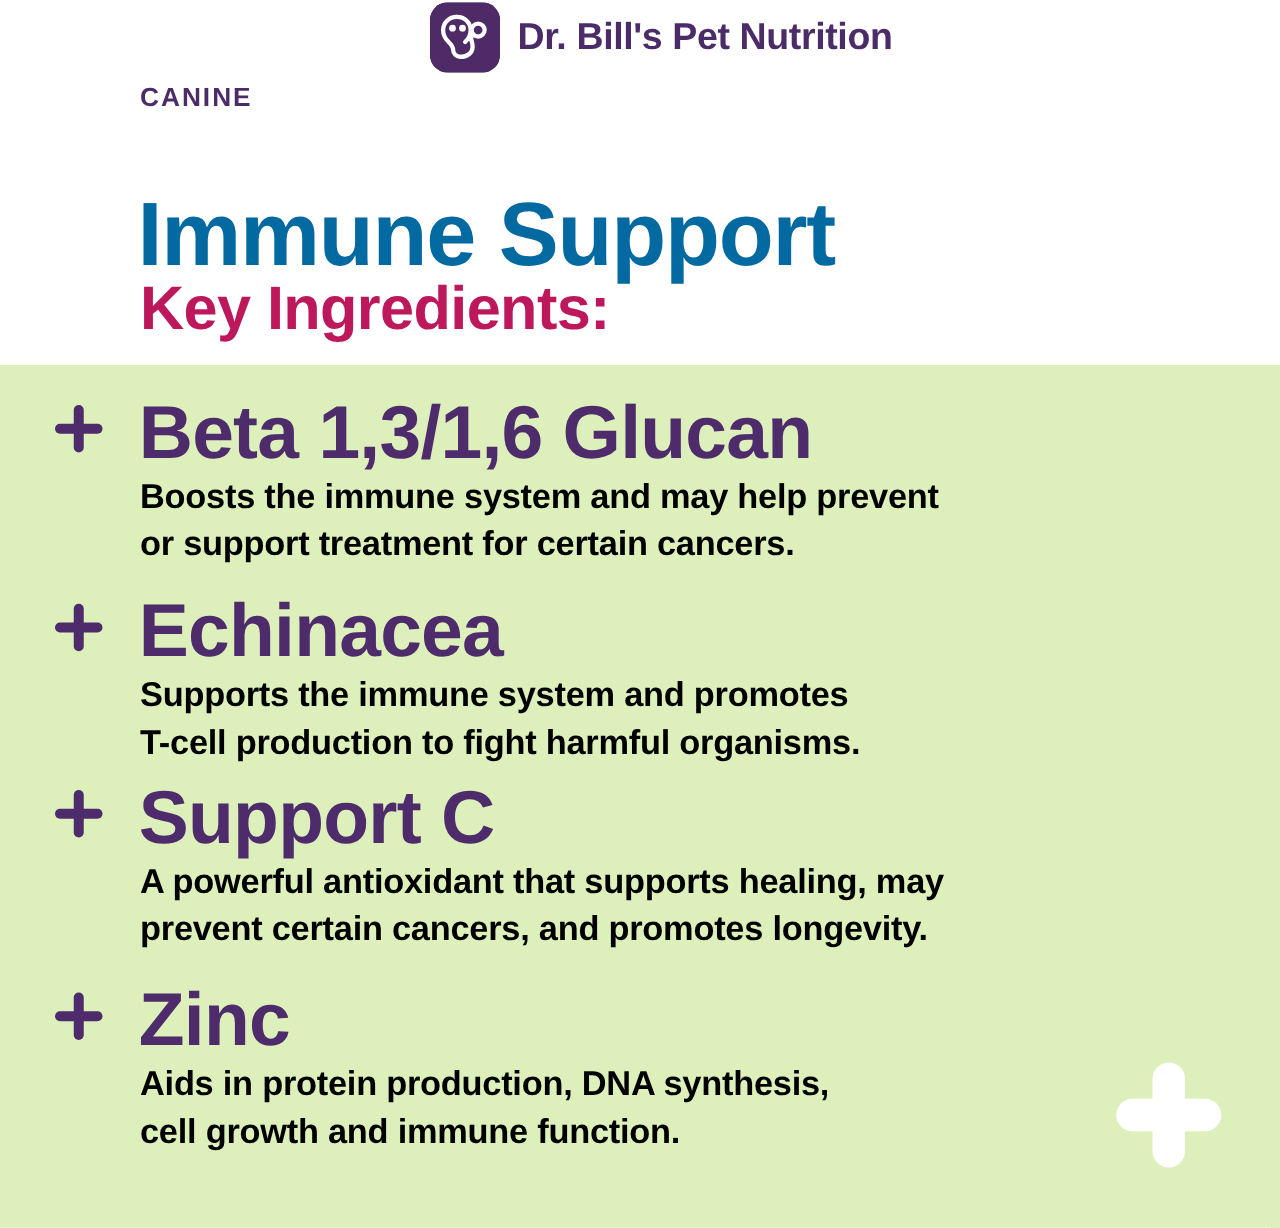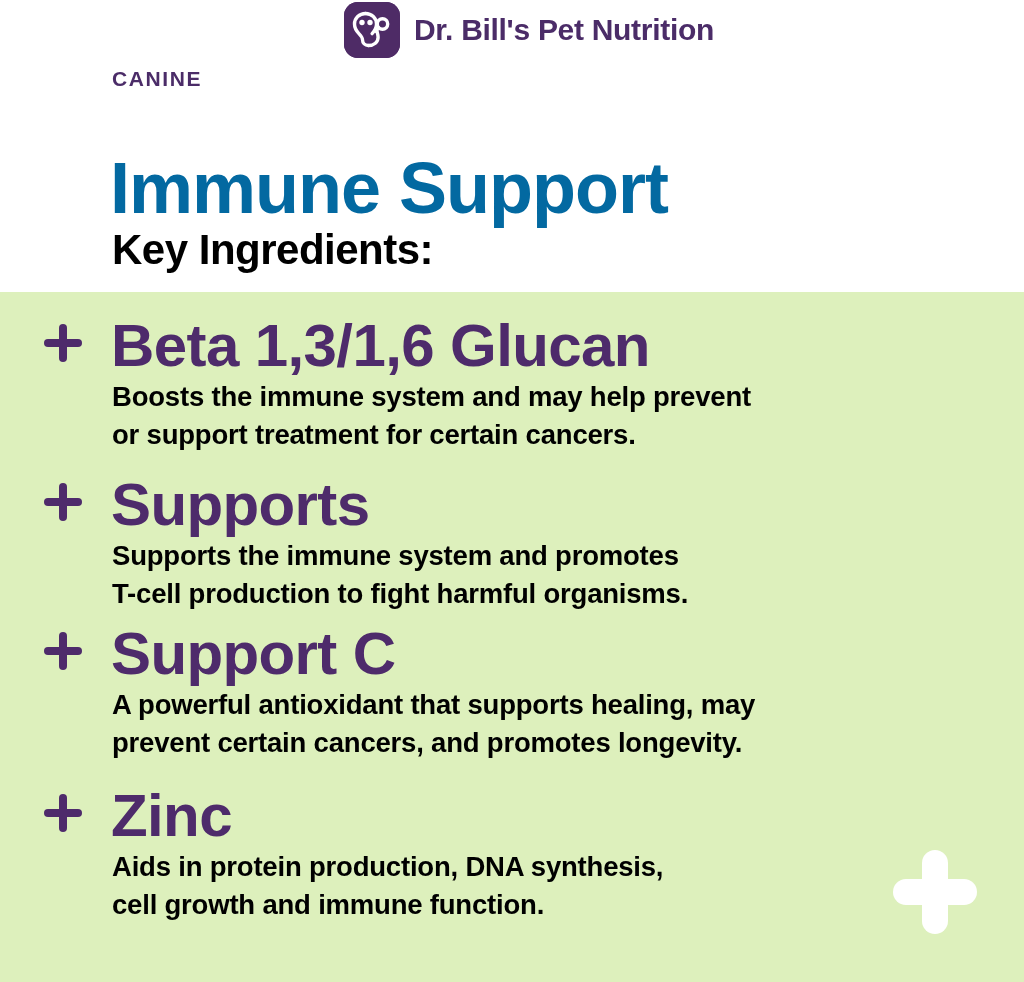--- a/index.html
+++ b/index.html
@@ -72,24 +72,24 @@
     top: 104px;
     font-size: 72px;
     font-weight: 700;
     color: #0369a1;
     letter-spacing: -1px;
     line-height: 1;
   }
   .subtitle {
     position: absolute;
     left: 112px;
-    top: 194px;
-    font-size: 42px;
-    font-weight: 700;
-    color: #000000;
+    top: 182px;
+    font-size: 49px;
+    font-weight: 700;
+    color: #be185d;
     letter-spacing: -0.5px;
     line-height: 1;
   }
 
   
   .panel {
     position: absolute;
     left: 0;
     top: 292px;
     width: 1024px;
@@ -231,21 +231,21 @@
           <span class="ing-plus"></span>
           <span class="ing-name">Beta 1,3/1,6 Glucan</span>
         </div>
         <div class="ing-desc" style="top:64px;">Boosts the immune system and may help prevent
 or support treatment for certain cancers.</div>
       </div>
 
       <div class="ingredient" style="top:181px;">
         <div class="ing-head">
           <span class="ing-plus"></span>
-          <span class="ing-name">Supports</span>
+          <span class="ing-name">Echinacea</span>
         </div>
         <div class="ing-desc" style="top:64px;">Supports the immune system and promotes
 T-cell production to fight harmful organisms.</div>
       </div>
 
       <div class="ingredient" style="top:330px;">
         <div class="ing-head">
           <span class="ing-plus"></span>
           <span class="ing-name">Support C</span>
         </div>

